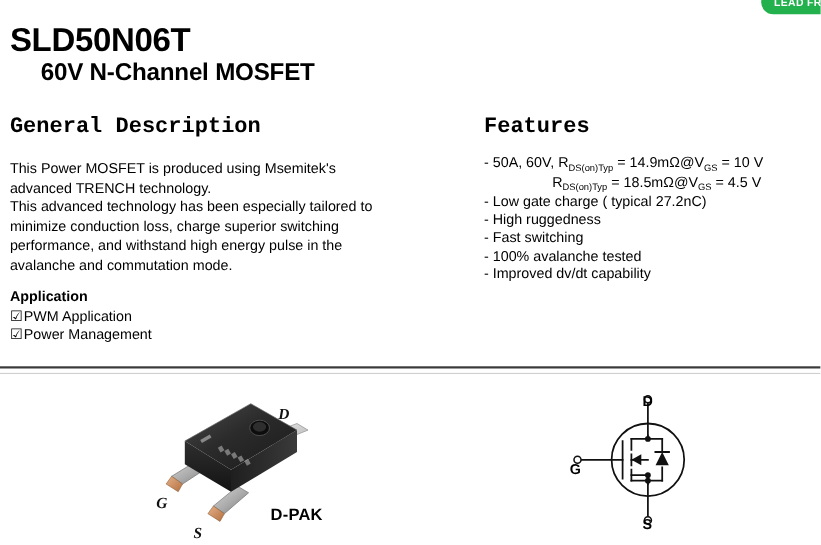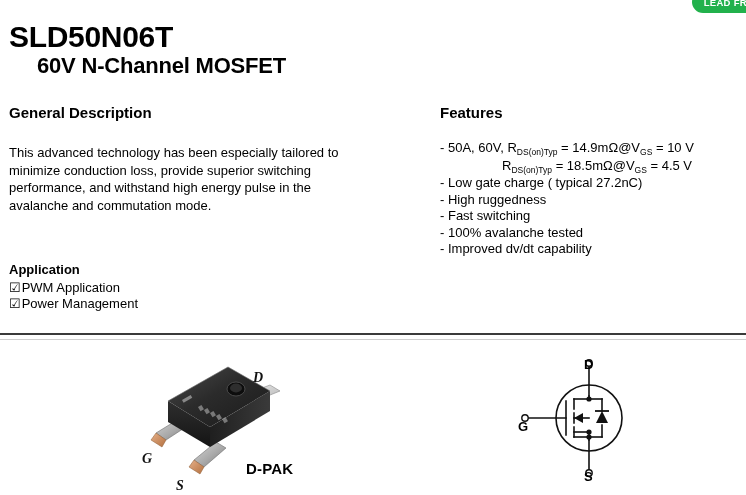--- a/index.html
+++ b/index.html
@@ -51,22 +51,23 @@
     font-size: 22px;
     font-weight: bold;
     line-height: 26px;
     letter-spacing: -0.2px;
     margin-left: 28px;
   }
 
   
   .section-heading {
     position: absolute;
-    font-size: 15px;
-    font-weight: bold;
+    font-size: 20px;
+    font-weight: bold;
+    font-family: Liberation Mono, monospace;
   }
   #general-description-heading { top: 104px; left: 9px; }
   #features-heading { top: 104px; left: 440px; }
 
   
   #general-description-body {
     position: absolute;
     top: 144px;
     left: 9px;
     width: 345px;
@@ -189,21 +190,22 @@
 
 <div id="title-block">
   <div id="part-number">SLD50N06T</div>
   <div id="part-subtitle">60V N-Channel MOSFET</div>
 </div>
 
 <div class="section-heading" id="general-description-heading">General Description</div>
 <div class="section-heading" id="features-heading">Features</div>
 
 <div id="general-description-body">
-  <div>This advanced technology has been especially tailored to minimize conduction loss, provide superior switching performance, and withstand high energy pulse in the avalanche and commutation mode.</div>
+  <div>This Power MOSFET is produced using Msemitek's advanced TRENCH technology.</div>
+  <div>This advanced technology has been especially tailored to minimize conduction loss, charge superior switching performance, and withstand high energy pulse in the avalanche and commutation mode.</div>
 </div>
 
 <div id="application-heading">Application</div>
 <div id="application-list">
   <div class="application-item">
     <span class="check-box-glyph">☑</span><span>PWM Application</span>
   </div>
   <div class="application-item">
     <span class="check-box-glyph">☑</span><span>Power Management</span>
   </div>

